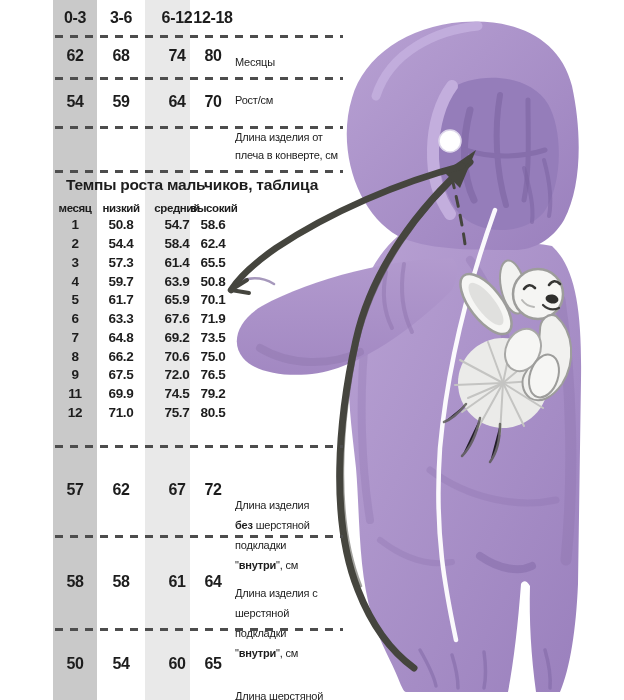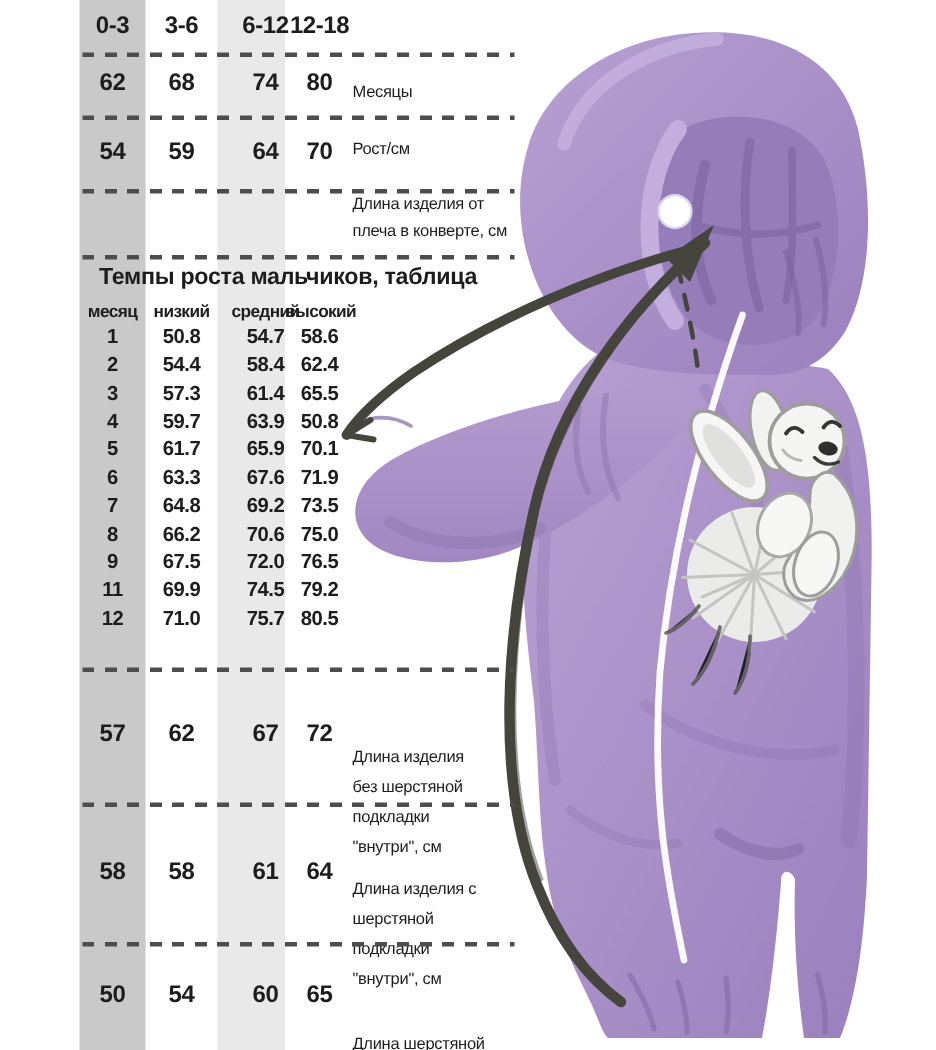--- a/index.html
+++ b/index.html
@@ -23,21 +23,21 @@
   }
   .c1{left:53px;width:44px}
   .c2{left:97px;width:48px}
   .c3{left:145px;width:64px}
   .c4{left:190px;width:46px}
   .rlabel{
     position:absolute;left:235px;width:116px;font-size:11px;line-height:18.5px;
     white-space:pre-line;letter-spacing:-0.2px;margin-top:44px;
   }
   .vcenter{top:50%;transform:translateY(-50%)}
-  .bold{font-weight:normal}
+  .bold{font-weight:bold}
   .dash{
     position:absolute;left:55px;width:288px;height:3px;
     background:repeating-linear-gradient(90deg,#4d4d4d 0 8px,transparent 8px 15px);
   }
   .gtitle{
     position:absolute;left:55px;top:176px;font-size:15.5px;font-weight:bold;letter-spacing:-0.2px;margin-left:11px;
   }
   .ghead .cell{font-size:11.5px;letter-spacing:-0.4px}
   #growth-rows{position:absolute;left:0;top:215px;width:350px}
   .grow{position:relative;height:18.75px;width:350px}

